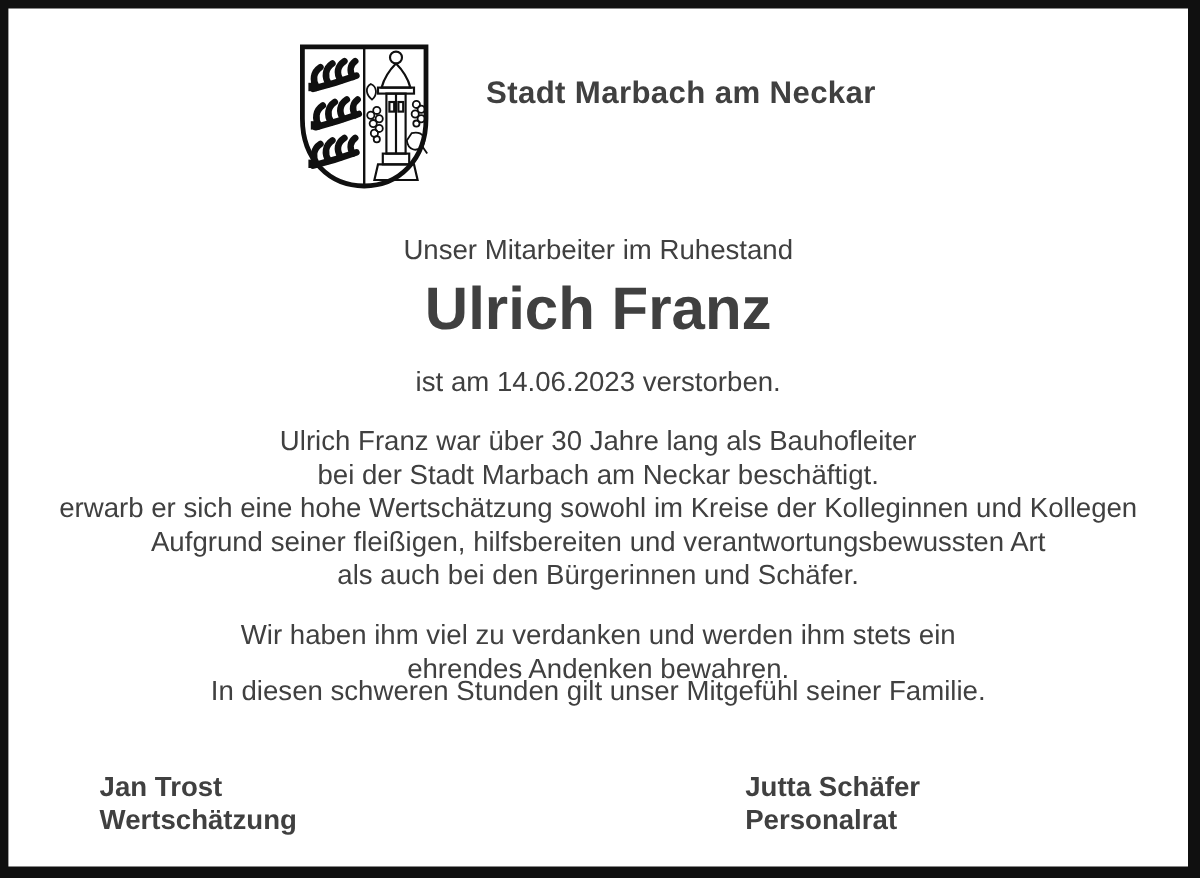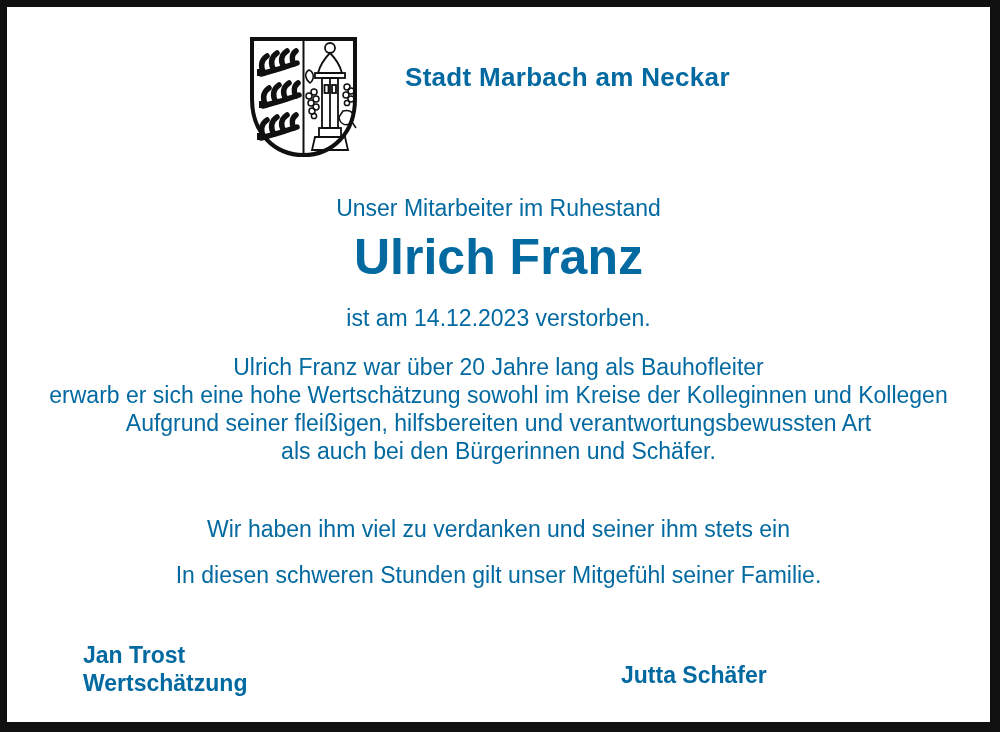--- a/index.html
+++ b/index.html
@@ -5,21 +5,21 @@
   html, body { margin: 0; padding: 0; background: #ffffff; }
   .page {
     position: relative;
     width: 983px;
     height: 715px;
     background: #ffffff;
     border-style: solid;
     border-color: #101010;
     border-width: 7px 10px 10px 7px;
     font-family: "Liberation Sans", sans-serif;
-    color: #0369a1;
+    color: #404040;
     overflow: hidden;
   }
   .crest {
     position: absolute;
     left: 241px;
     top: 28px;
     width: 111px;
     height: 124px;
   }
   .org-title {
@@ -41,21 +41,21 @@
   .condolence  { top: 554px; font-size: 23px; line-height: 28px; }
   .signature {
     position: absolute;
     top: 634px;
     width: 300px;
     font-size: 23px;
     font-weight: bold;
     line-height: 28px;
   }
   .signature.left  { left: 76px; }
-  .signature.right { left: 614px; margin-top: 20px; }
+  .signature.right { left: 614px; }
 </style>
 </head>
 <body>
 
 <div class="page">
 
   <svg class="crest" viewBox="0 0 111 124">
 
     <path d="M4,4 L107,4 L107,64 C107,98 84.5,120 55.5,120 C26.5,120 4,98 4,64 Z" fill="#ffffff" stroke="#101010" stroke-width="4"></path>
 
@@ -121,37 +121,40 @@
       </g>
     </g>
   </svg>
 
   <div class="org-title">Stadt Marbach am Neckar</div>
 
   <div class="centered intro">Unser Mitarbeiter im Ruhestand</div>
 
   <div class="centered deceased">Ulrich Franz</div>
 
-  <div class="centered death-line">ist am 14.12.2023 verstorben.</div>
+  <div class="centered death-line">ist am 14.06.2023 verstorben.</div>
 
   <div class="centered body-para">
-    <div>Ulrich Franz war über 20 Jahre lang als Bauhofleiter</div>
+    <div>Ulrich Franz war über 30 Jahre lang als Bauhofleiter</div>
+    <div>bei der Stadt Marbach am Neckar beschäftigt.</div>
     <div>erwarb er sich eine hohe Wertschätzung sowohl im Kreise der Kolleginnen und Kollegen</div>
     <div>Aufgrund seiner fleißigen, hilfsbereiten und verantwortungsbewussten Art</div>
     <div>als auch bei den Bürgerinnen und Schäfer.</div>
   </div>
 
   <div class="centered thanks-para">
-    <div>Wir haben ihm viel zu verdanken und seiner ihm stets ein</div>
+    <div>Wir haben ihm viel zu verdanken und werden ihm stets ein</div>
+    <div>ehrendes Andenken bewahren.</div>
   </div>
 
   <div class="centered condolence">In diesen schweren Stunden gilt unser Mitgefühl seiner Familie.</div>
 
   <div class="signature left">
     <div>Jan Trost</div>
     <div>Wertschätzung</div>
   </div>
 
   <div class="signature right">
     <div>Jutta Schäfer</div>
+    <div>Personalrat</div>
   </div>
 
 </div>
 
 </body></html>

